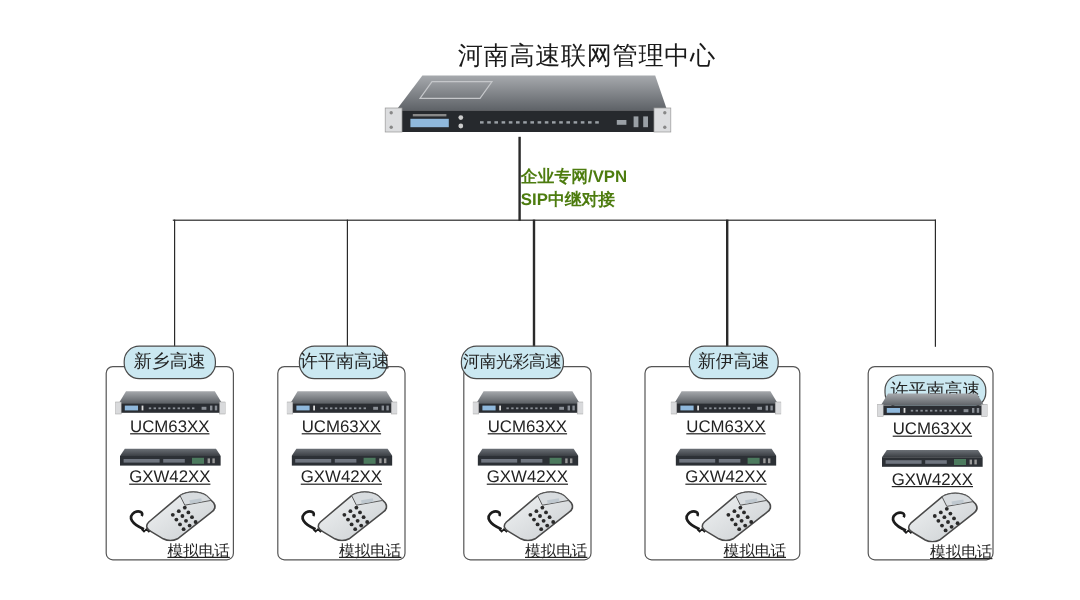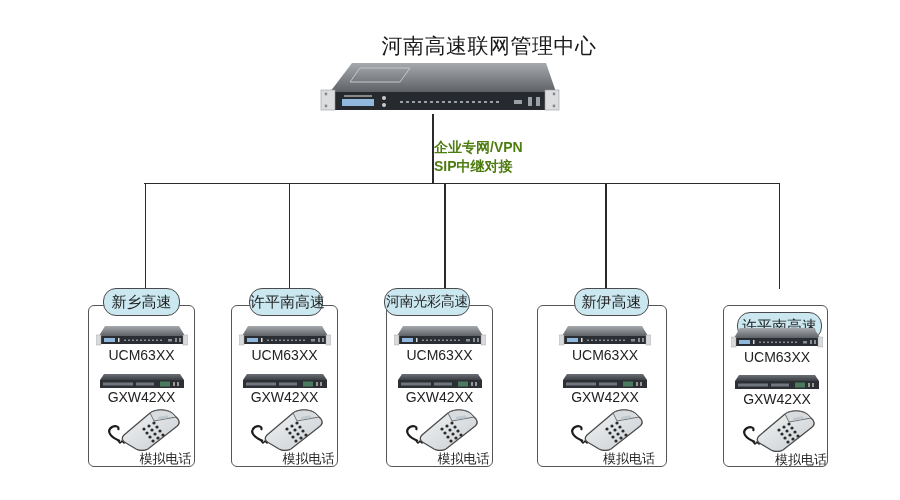--- a/index.html
+++ b/index.html
@@ -6,21 +6,21 @@
   body{width:900px;height:500px;position:relative;overflow:hidden;font-family:"Liberation Sans","DejaVu Sans",sans-serif;color:#222;}
   .abs{position:absolute;}
   .title{left:0;width:900px;top:32px;text-align:center;font-size:21px;color:#1a1a1a;letter-spacing:0.5px;margin-left:39px;}
   .main-dev{left:320px;top:60px;width:240px;height:54px;}
   .link-label{left:434px;top:138px;font-size:14px;line-height:19px;color:#4d7c0f;font-weight:bold;}
   .line{background:#2a2a2a;}
   .box{border:1.4px solid #555;border-radius:6px;top:305px;height:162px;background:#fff;box-sizing:border-box;}
   .pill{top:288px;height:28px;border:1.6px solid #4a4a4a;border-radius:13px;background:#cbe8f1;box-sizing:border-box;
         font-size:15px;line-height:25px;text-align:center;color:#222;white-space:nowrap;}
   .pill.narrow{font-size:14px;letter-spacing:-0.3px;}
-  .dev-label{font-size:14px;text-align:center;color:#222;white-space:nowrap;}
+  .dev-label{font-size:14px;text-align:center;color:#222;white-space:nowrap;text-decoration:underline;}
   .phone-label{font-size:13px;padding-left:24px;}
 </style>
 </head>
 <body>
 
 <svg width="0" height="0" style="position:absolute">
   <defs>
     <linearGradient id="topGrad" x1="0" y1="0" x2="0" y2="1">
       <stop offset="0" stop-color="#a6a9ad"></stop>
       <stop offset="1" stop-color="#5e6267"></stop>

